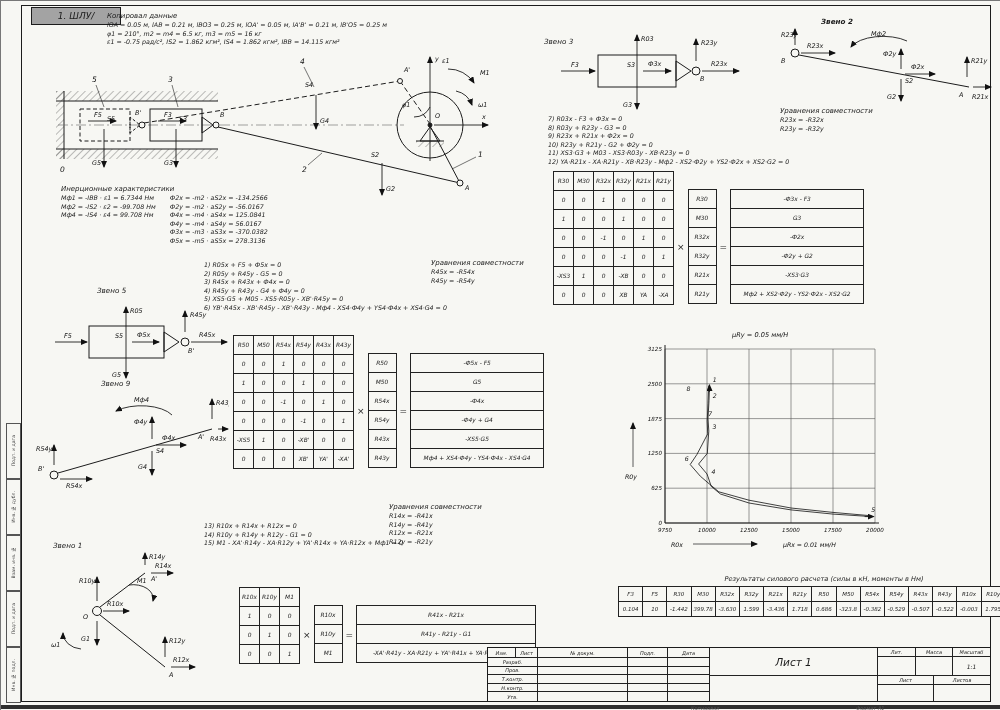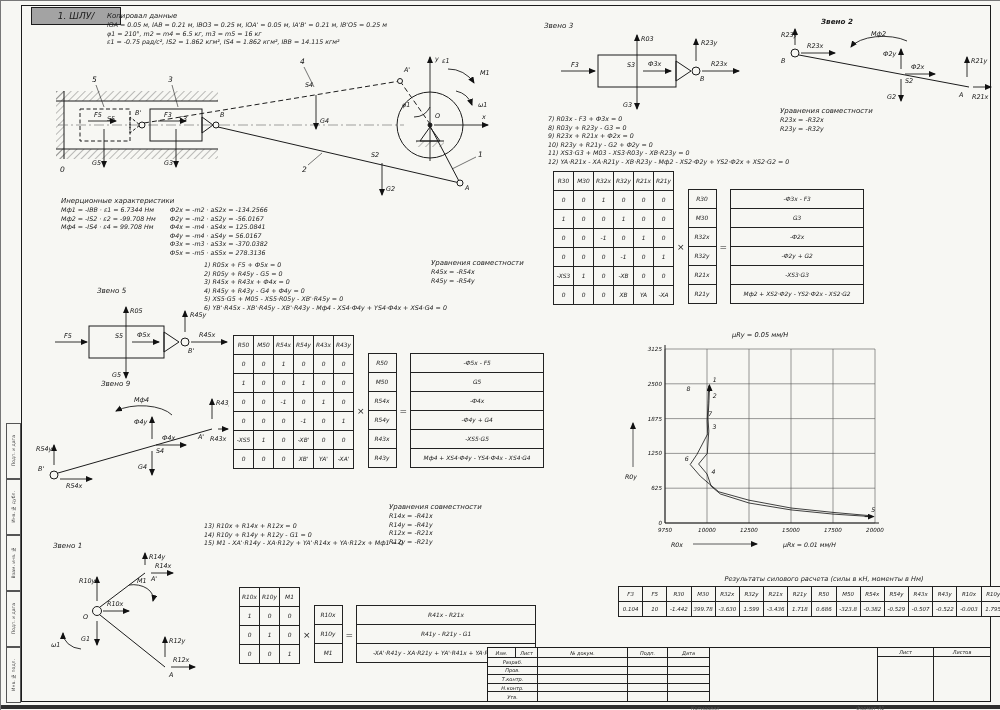--- a/index.html
+++ b/index.html
@@ -150,40 +150,40 @@
     <text class="dlab" x="426" y="24">M1</text>
     <text class="dlab" x="424" y="56">ω1</text>
     <text class="dnum" x="38" y="31">5</text>
     <text class="dnum" x="114" y="31">3</text>
     <text class="dnum" x="246" y="13">4</text>
     <text class="dnum" x="248" y="121">2</text>
     <text class="dnum" x="424" y="106">1</text>
     <text class="dnum" x="6" y="121">0</text>
   </svg>
 
-  <div class="abs tblock" style="left:60px;top:196px;">
+  <div class="abs tblock" style="left:60px;top:184px;">
     <div class="t-title">Инерционные характеристики</div>
     <div style="display:flex;gap:14px;">
       <div>
           <div class="t-line">Mф1 = -IBB · ε1  = 6.7344 Нм</div>
           <div class="t-line">Mф2 = -IS2 · ε2 = -99.708 Нм</div>
           <div class="t-line">Mф4 = -IS4 · ε4 = 99.708 Нм</div>
         </div>
       <div>
           <div class="t-line">Ф2x = -m2 · aS2x = -134.2566</div>
           <div class="t-line">Ф2y = -m2 · aS2y = -56.0167</div>
           <div class="t-line">Ф4x = -m4 · aS4x = 125.0841</div>
           <div class="t-line">Ф4y = -m4 · aS4y = 56.0167</div>
           <div class="t-line">Ф3x = -m3 · aS3x = -370.0382</div>
           <div class="t-line">Ф5x = -m5 · aS5x = 278.3136</div>
         </div>
     </div>
   </div>
 
-  <div class="abs link-title" style="left:543px;top:20px;text-align:right;">Звено 3</div>
+  <div class="abs link-title" style="left:543px;top:36px;text-align:right;">Звено 3</div>
   <svg class="abs" style="left:552px;top:28px;" width="210" height="85" viewBox="0 0 210 85">
     <g stroke="#1c1c1c" stroke-width="1" fill="none">
       <rect x="45" y="26" width="78" height="32"></rect>
       <polygon points="123,32 123,52 138,42"></polygon>
       <circle cx="143" cy="42" r="4" fill="#f7f7f3"></circle>
     </g>
     <g stroke="#1c1c1c" stroke-width="0.9">
       <line x1="84" y1="42" x2="84" y2="6" marker-end="url(#ah)"></line>
       <line x1="84" y1="42" x2="84" y2="80" marker-end="url(#ah)"></line>
       <line x1="8" y1="42" x2="42" y2="42" marker-end="url(#ah)"></line>
@@ -706,20 +706,35 @@
         <div class="st-cell" style="flex:1;"></div>
       </div>
       <div style="display:flex;flex:1;">
         <div class="st-cell" style="width:50px;border-bottom:none;">Утв.</div>
         <div class="st-cell" style="width:90px;border-bottom:none;"></div>
         <div class="st-cell" style="width:40px;border-bottom:none;"></div>
         <div class="st-cell" style="flex:1;border-bottom:none;"></div>
       </div>
     </div>
     <div style="flex:1;display:flex;flex-direction:column;">
+      <div style="display:flex;height:28px;">
+        <div class="st-cell st-big" style="width:168px;">Лист 1</div>
+        <div style="flex:1;display:flex;flex-direction:column;">
+          <div style="display:flex;height:9px;">
+            <div class="st-cell" style="width:38px;">Лит.</div>
+            <div class="st-cell" style="width:37px;">Масса</div>
+            <div class="st-cell" style="flex:1;border-right:none;">Масштаб</div>
+          </div>
+          <div style="display:flex;flex:1;">
+            <div class="st-cell" style="width:38px;"></div>
+            <div class="st-cell" style="width:37px;"></div>
+            <div class="st-cell" style="flex:1;border-right:none;font-size:6px;">1:1</div>
+          </div>
+        </div>
+      </div>
       <div style="display:flex;flex:1;">
         <div class="st-cell" style="width:168px;border-bottom:none;"></div>
         <div style="flex:1;display:flex;flex-direction:column;">
           <div style="display:flex;height:9px;">
             <div class="st-cell" style="width:56px;">Лист</div>
             <div class="st-cell" style="flex:1;border-right:none;">Листов</div>
           </div>
           <div style="display:flex;flex:1;">
             <div class="st-cell" style="width:56px;border-bottom:none;"></div>
             <div class="st-cell" style="flex:1;border-right:none;border-bottom:none;"></div>

